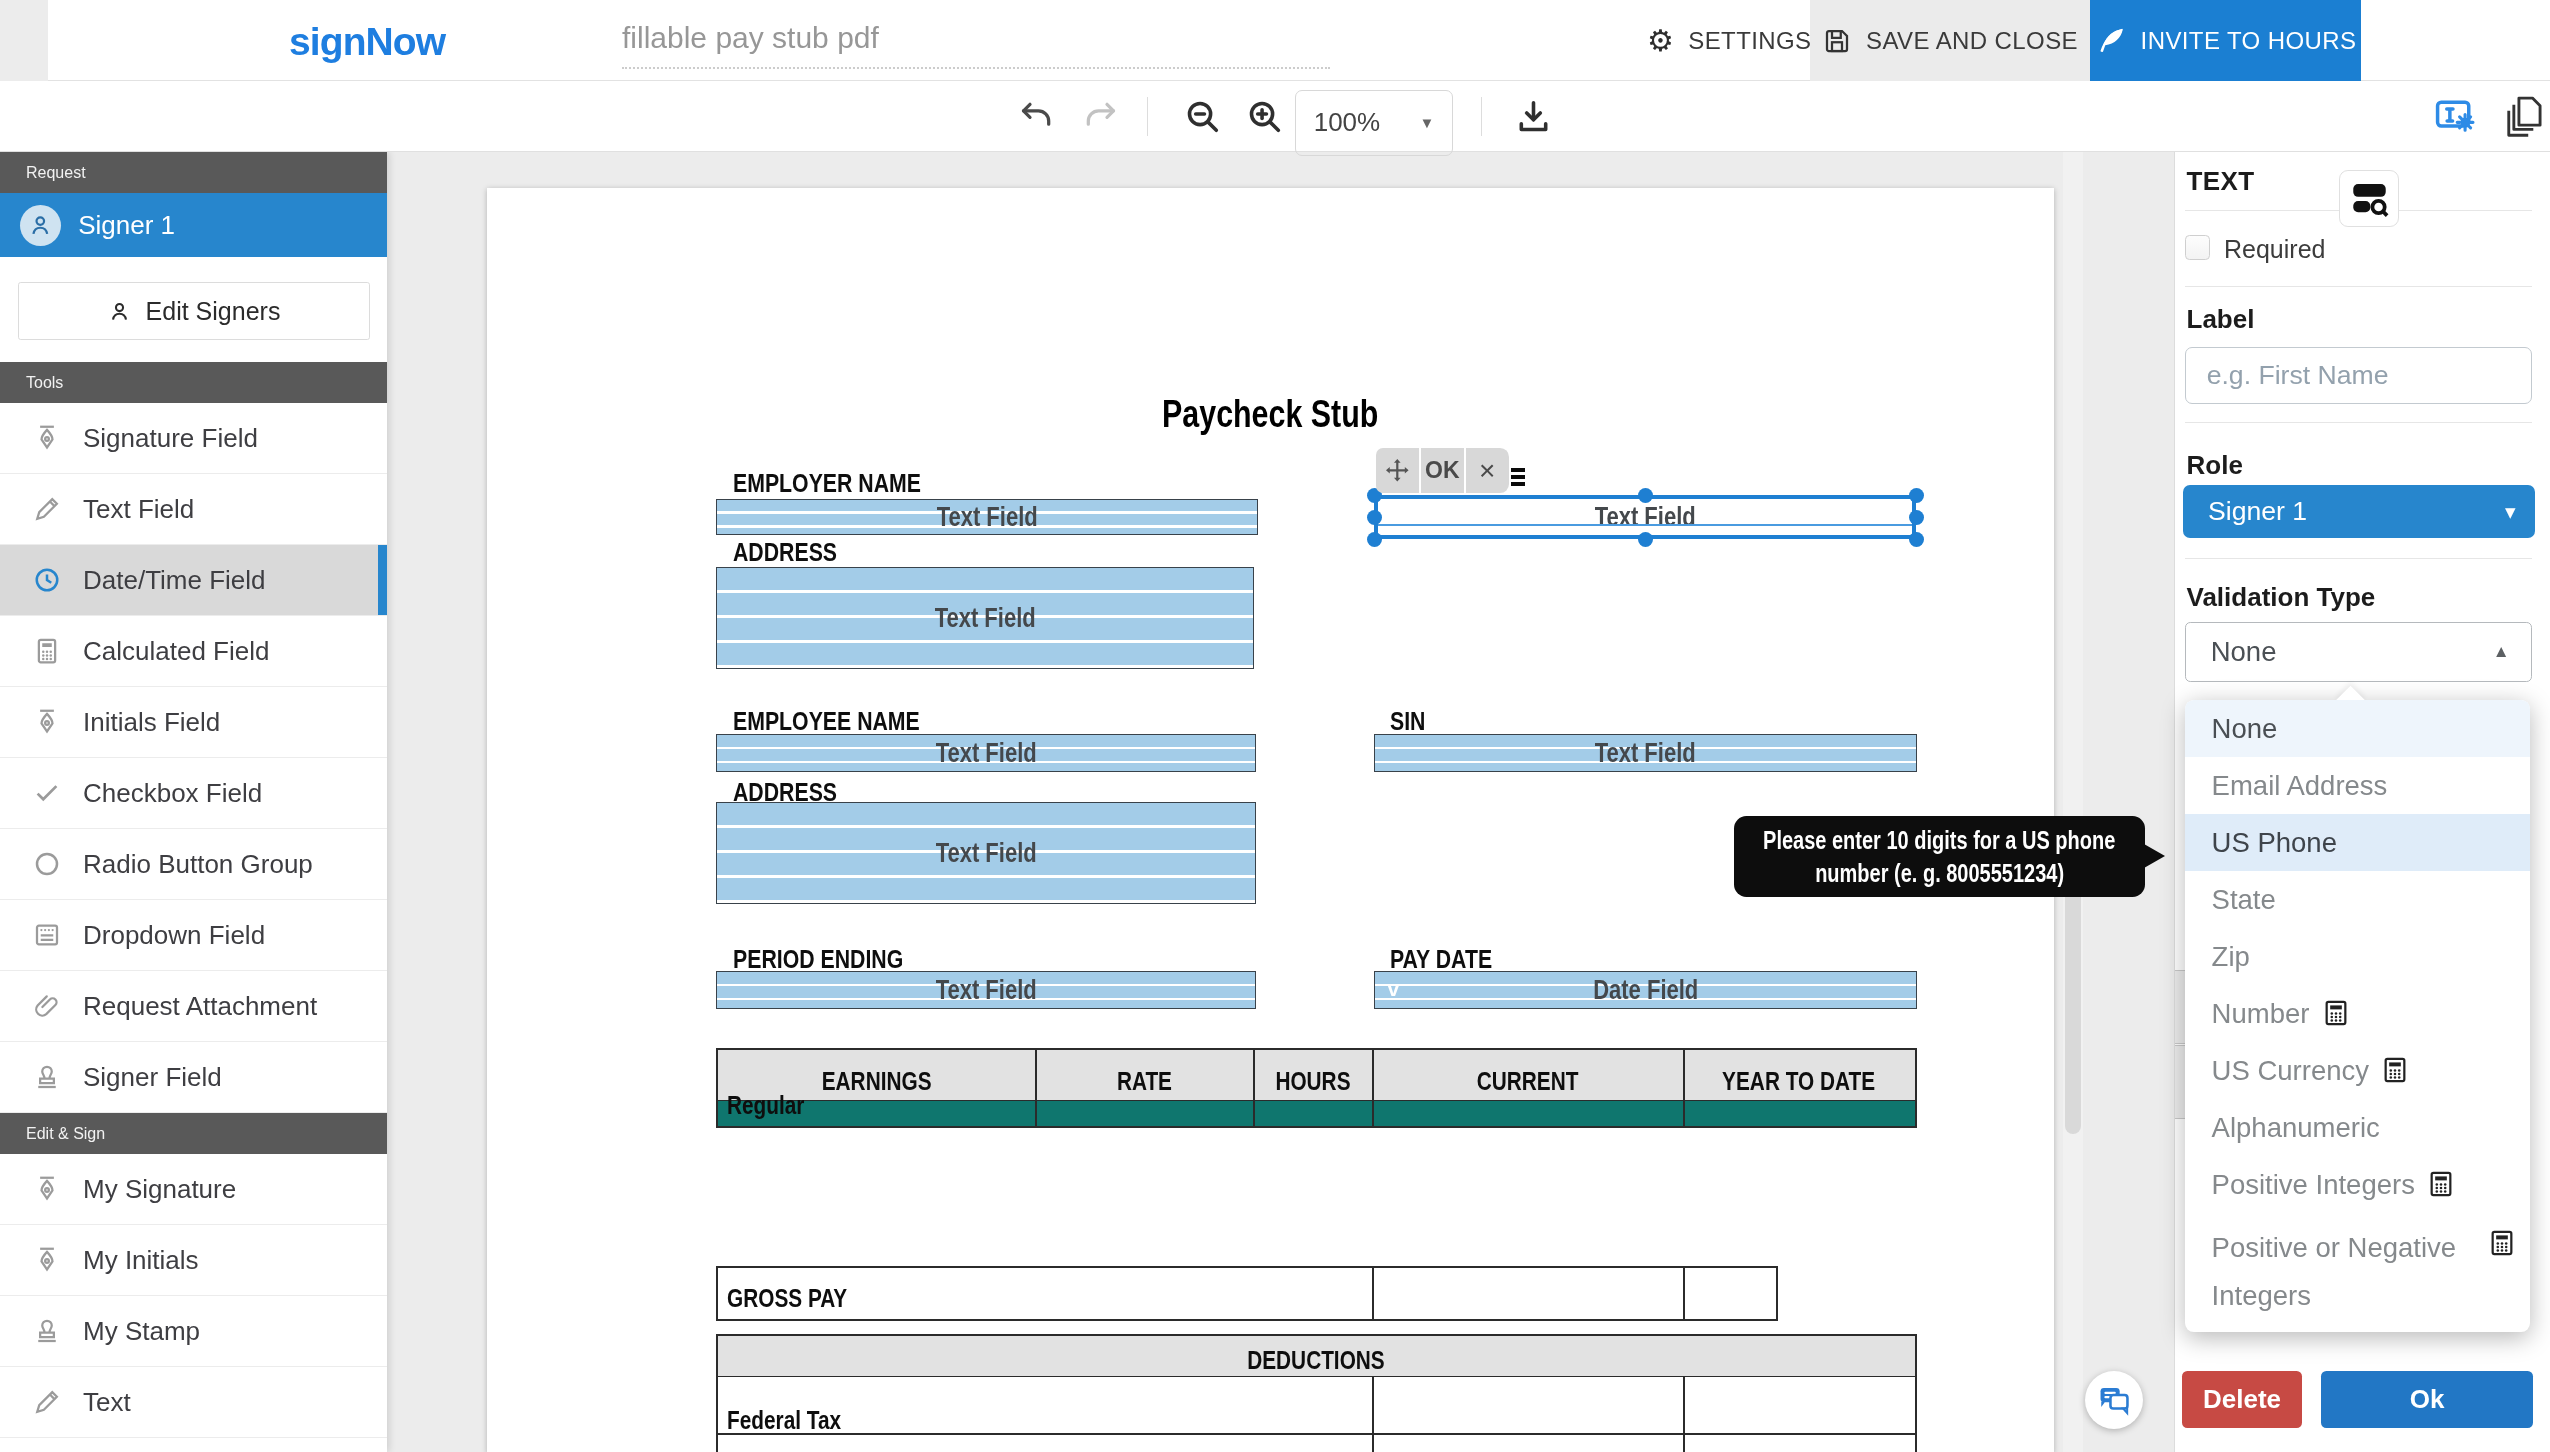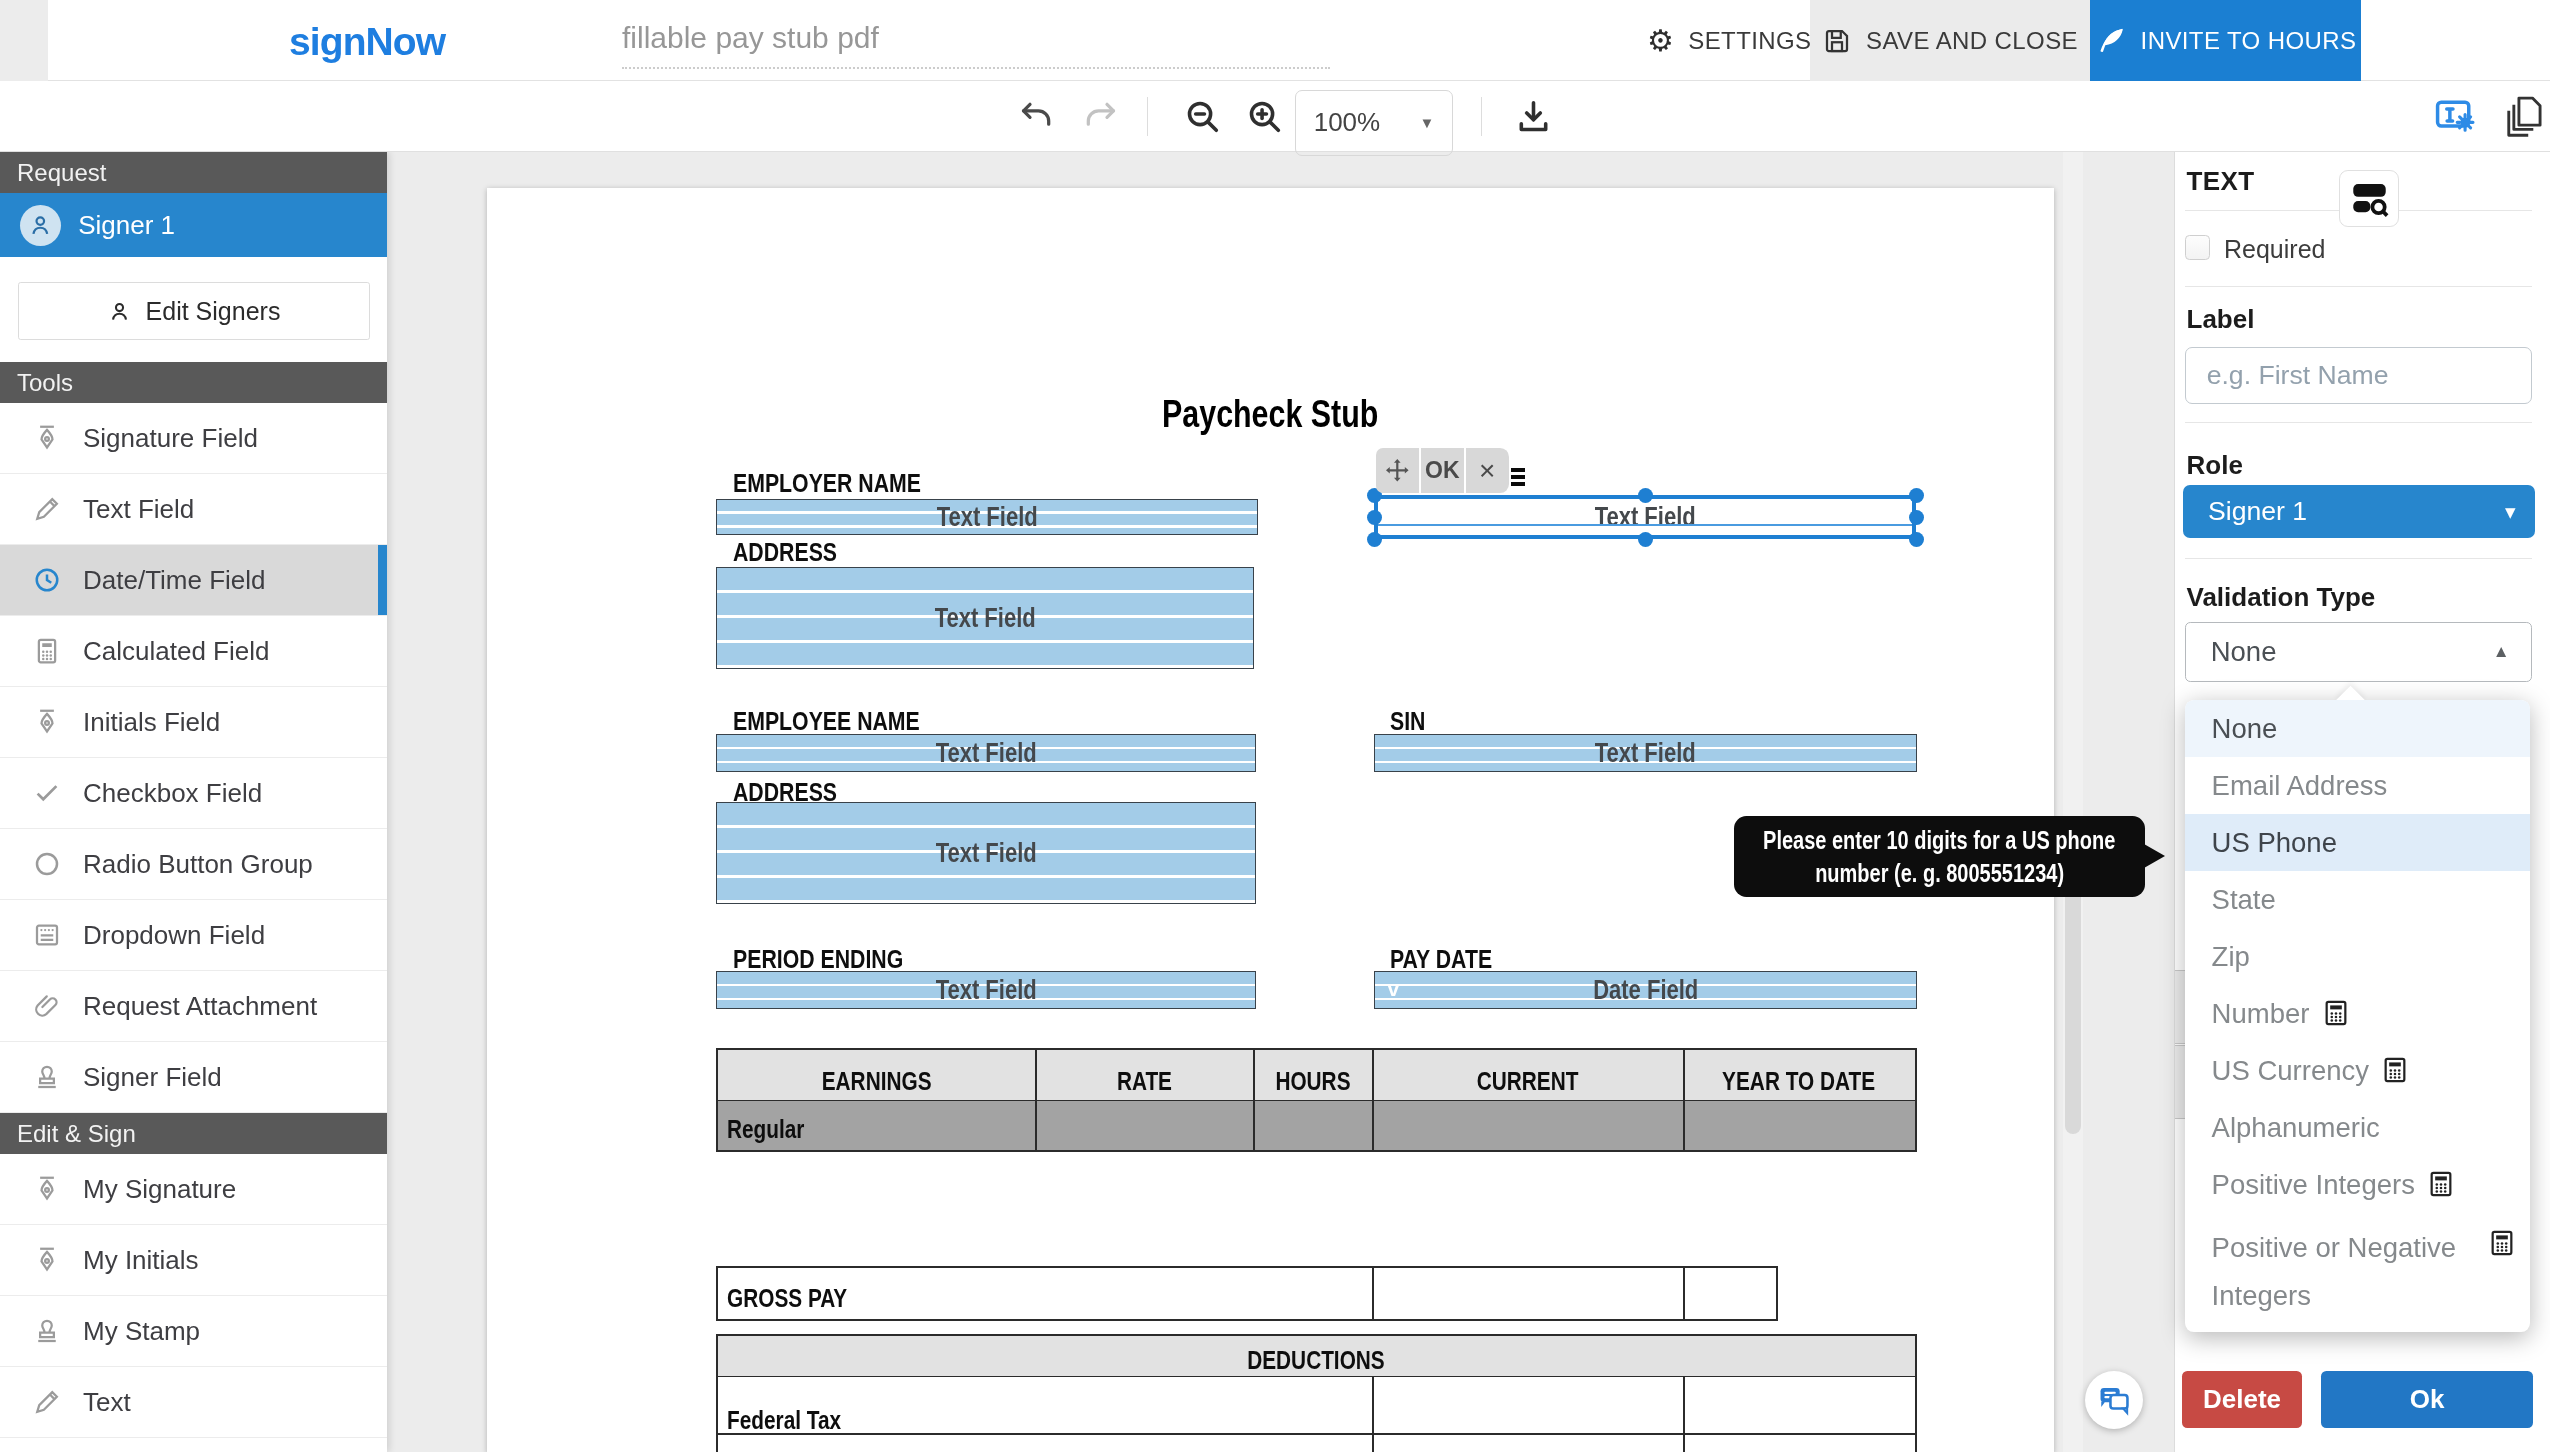--- a/index.html
+++ b/index.html
@@ -32,22 +32,22 @@
                  border:0.9px solid #d8d8d8; border-radius:7px; display:flex; align-items:center;
                  justify-content:space-between; padding:0 17.7px; font-size:26px; color:#444; cursor:pointer; }
   #zoom-caret { font-size:15px; color:#666; }
   #btn-fields { position:absolute; left:2339px; top:89px; width:60px; height:57px; background:#fff;
                 border:0.9px solid #e0e0e0; border-radius:8.9px; display:flex; align-items:center;
                 justify-content:center; cursor:pointer; }
 
   
   #sidebar { position:absolute; left:0; top:152px; width:387px; height:1300px; background:#fff;
              box-shadow:2.7px 0 7px rgba(0,0,0,.12); z-index:20; }
-  .sb-hdr { position:relative; height:41px; background:#595959; color:#f2f2f2; font-size:24px;
-            display:flex; align-items:center; padding-left:17px; }
+  .sb-hdr { position:relative; height:41px; background:#595959; color:#f2f2f2; font-size:16px;
+            display:flex; align-items:center; padding-left:26px; }
   #signer-row { position:relative; height:64px; background:#2786cd; display:flex; align-items:center;
                 padding-left:19.5px; cursor:pointer; }
   #signer-row .avatar { width:41px; height:41px; border-radius:50%; background:#cfe3f1;
                         display:flex; align-items:center; justify-content:center; }
   #signer-row .lbl { color:#fff; font-size:26px; margin-left:17.7px; }
   #edit-signers { position:relative; margin:25px auto 22px auto; width:352px; height:58px;
                   border:1.8px solid #dcdcdc; border-radius:2.7px; background:#fff; display:flex;
                   align-items:center; justify-content:center; gap:14px; font-size:25px; color:#2b2b2b;
                   cursor:pointer; }
   .tool-item { position:relative; height:71px; display:flex; align-items:center; padding-left:32px;
@@ -502,21 +502,21 @@
     <span class="condc">Text Field</span>
   </div>
   <div class="doclabel" style="left:1390px; top:944px">
     <span class="cond">PAY DATE</span>
   </div>
   <div class="bluefield" style="left:1374px; top:971px; width:543px; height:38px">
     <span style="position:absolute; left:12.4px; top:5.3px; color:#fff; font-size:21px; font-weight:bold;">v</span>
     <span class="condc">Date Field</span>
   </div>
 
-  <div class="pdft" style="left:716px; top:1048px; width:1201px; height:104px; background:#a3a3a3">
+  <div class="pdft" style="left:716px; top:1048px; width:1201px; height:80px; background:#0f766e">
     <div class="hdr" style="height:51px"></div>
     <div class="vdiv" style="left:317px"></div>
     <div class="vdiv" style="left:535px"></div>
     <div class="vdiv" style="left:654px"></div>
     <div class="vdiv" style="left:965px"></div>
     <div class="thead-lbl" style="left:0; width:317px; top:16px"><span class="condc">EARNINGS</span></div>
     <div class="thead-lbl" style="left:317px; width:218px; top:16px"><span class="condc">RATE</span></div>
     <div class="thead-lbl" style="left:535px; width:119px; top:16px"><span class="condc">HOURS</span></div>
     <div class="thead-lbl" style="left:654px; width:312px; top:16px"><span class="condc">CURRENT</span></div>
     <div class="thead-lbl" style="left:965px; width:232px; top:16px"><span class="condc">YEAR TO DATE</span></div>

